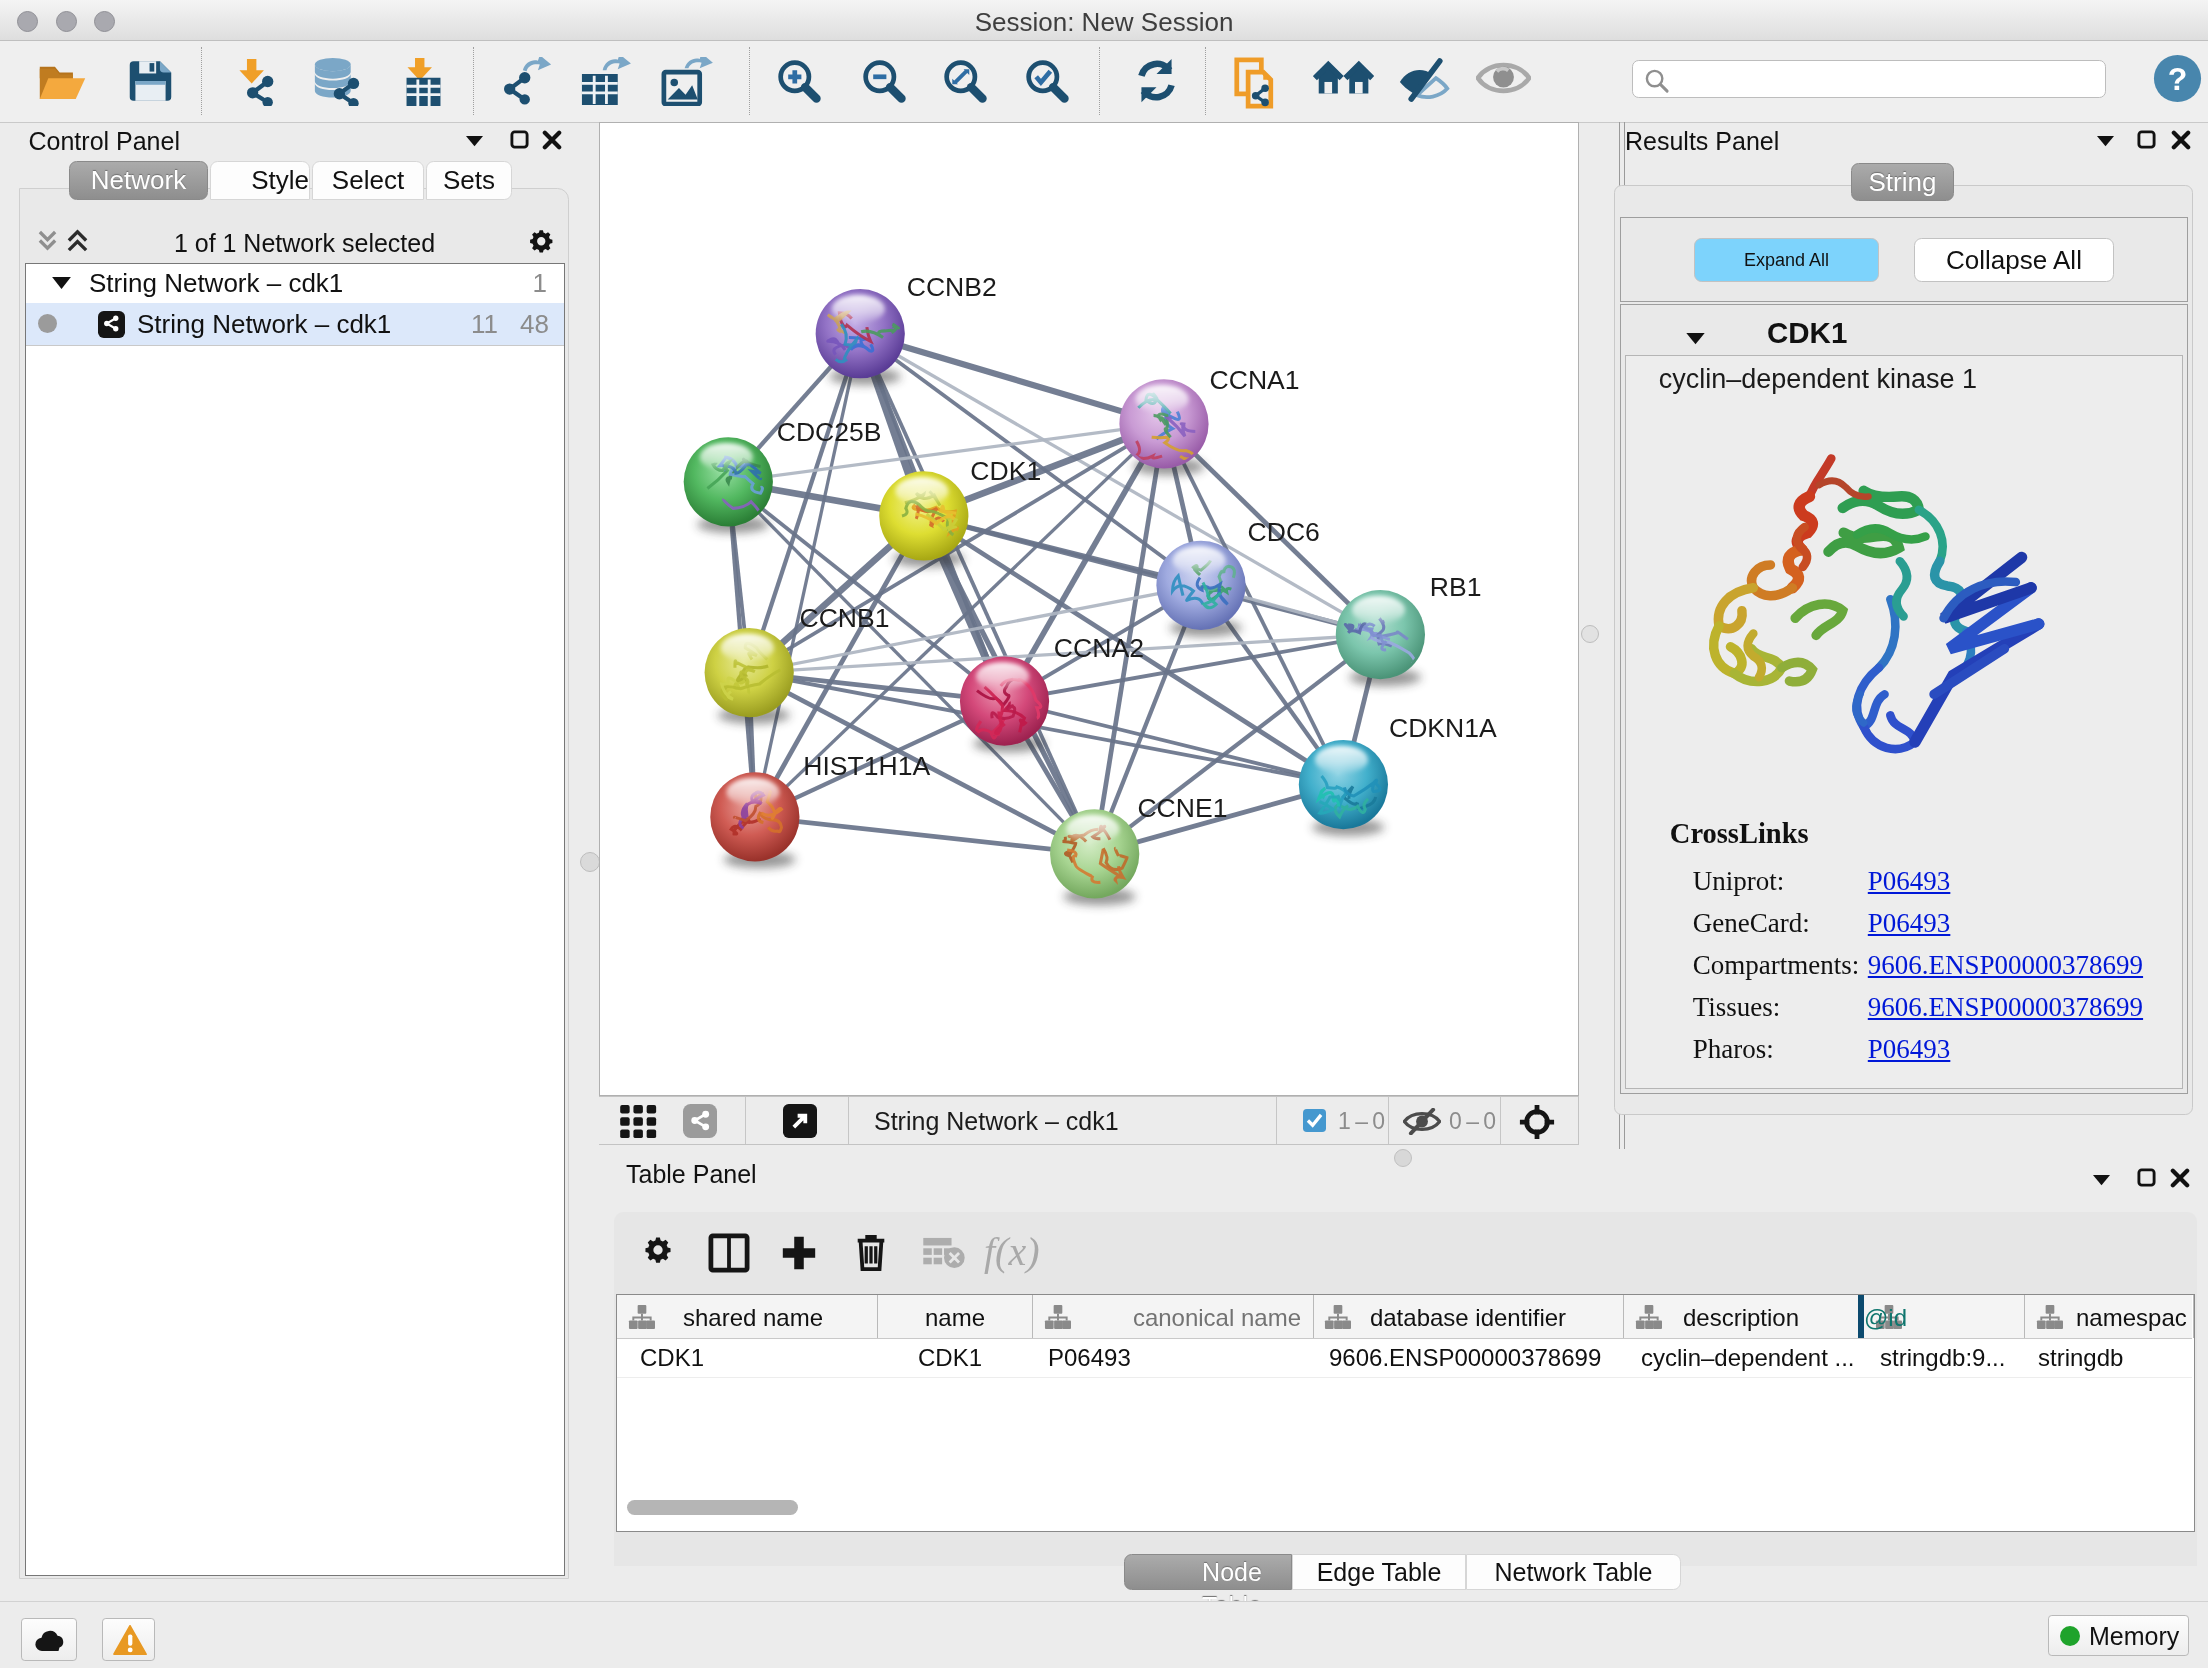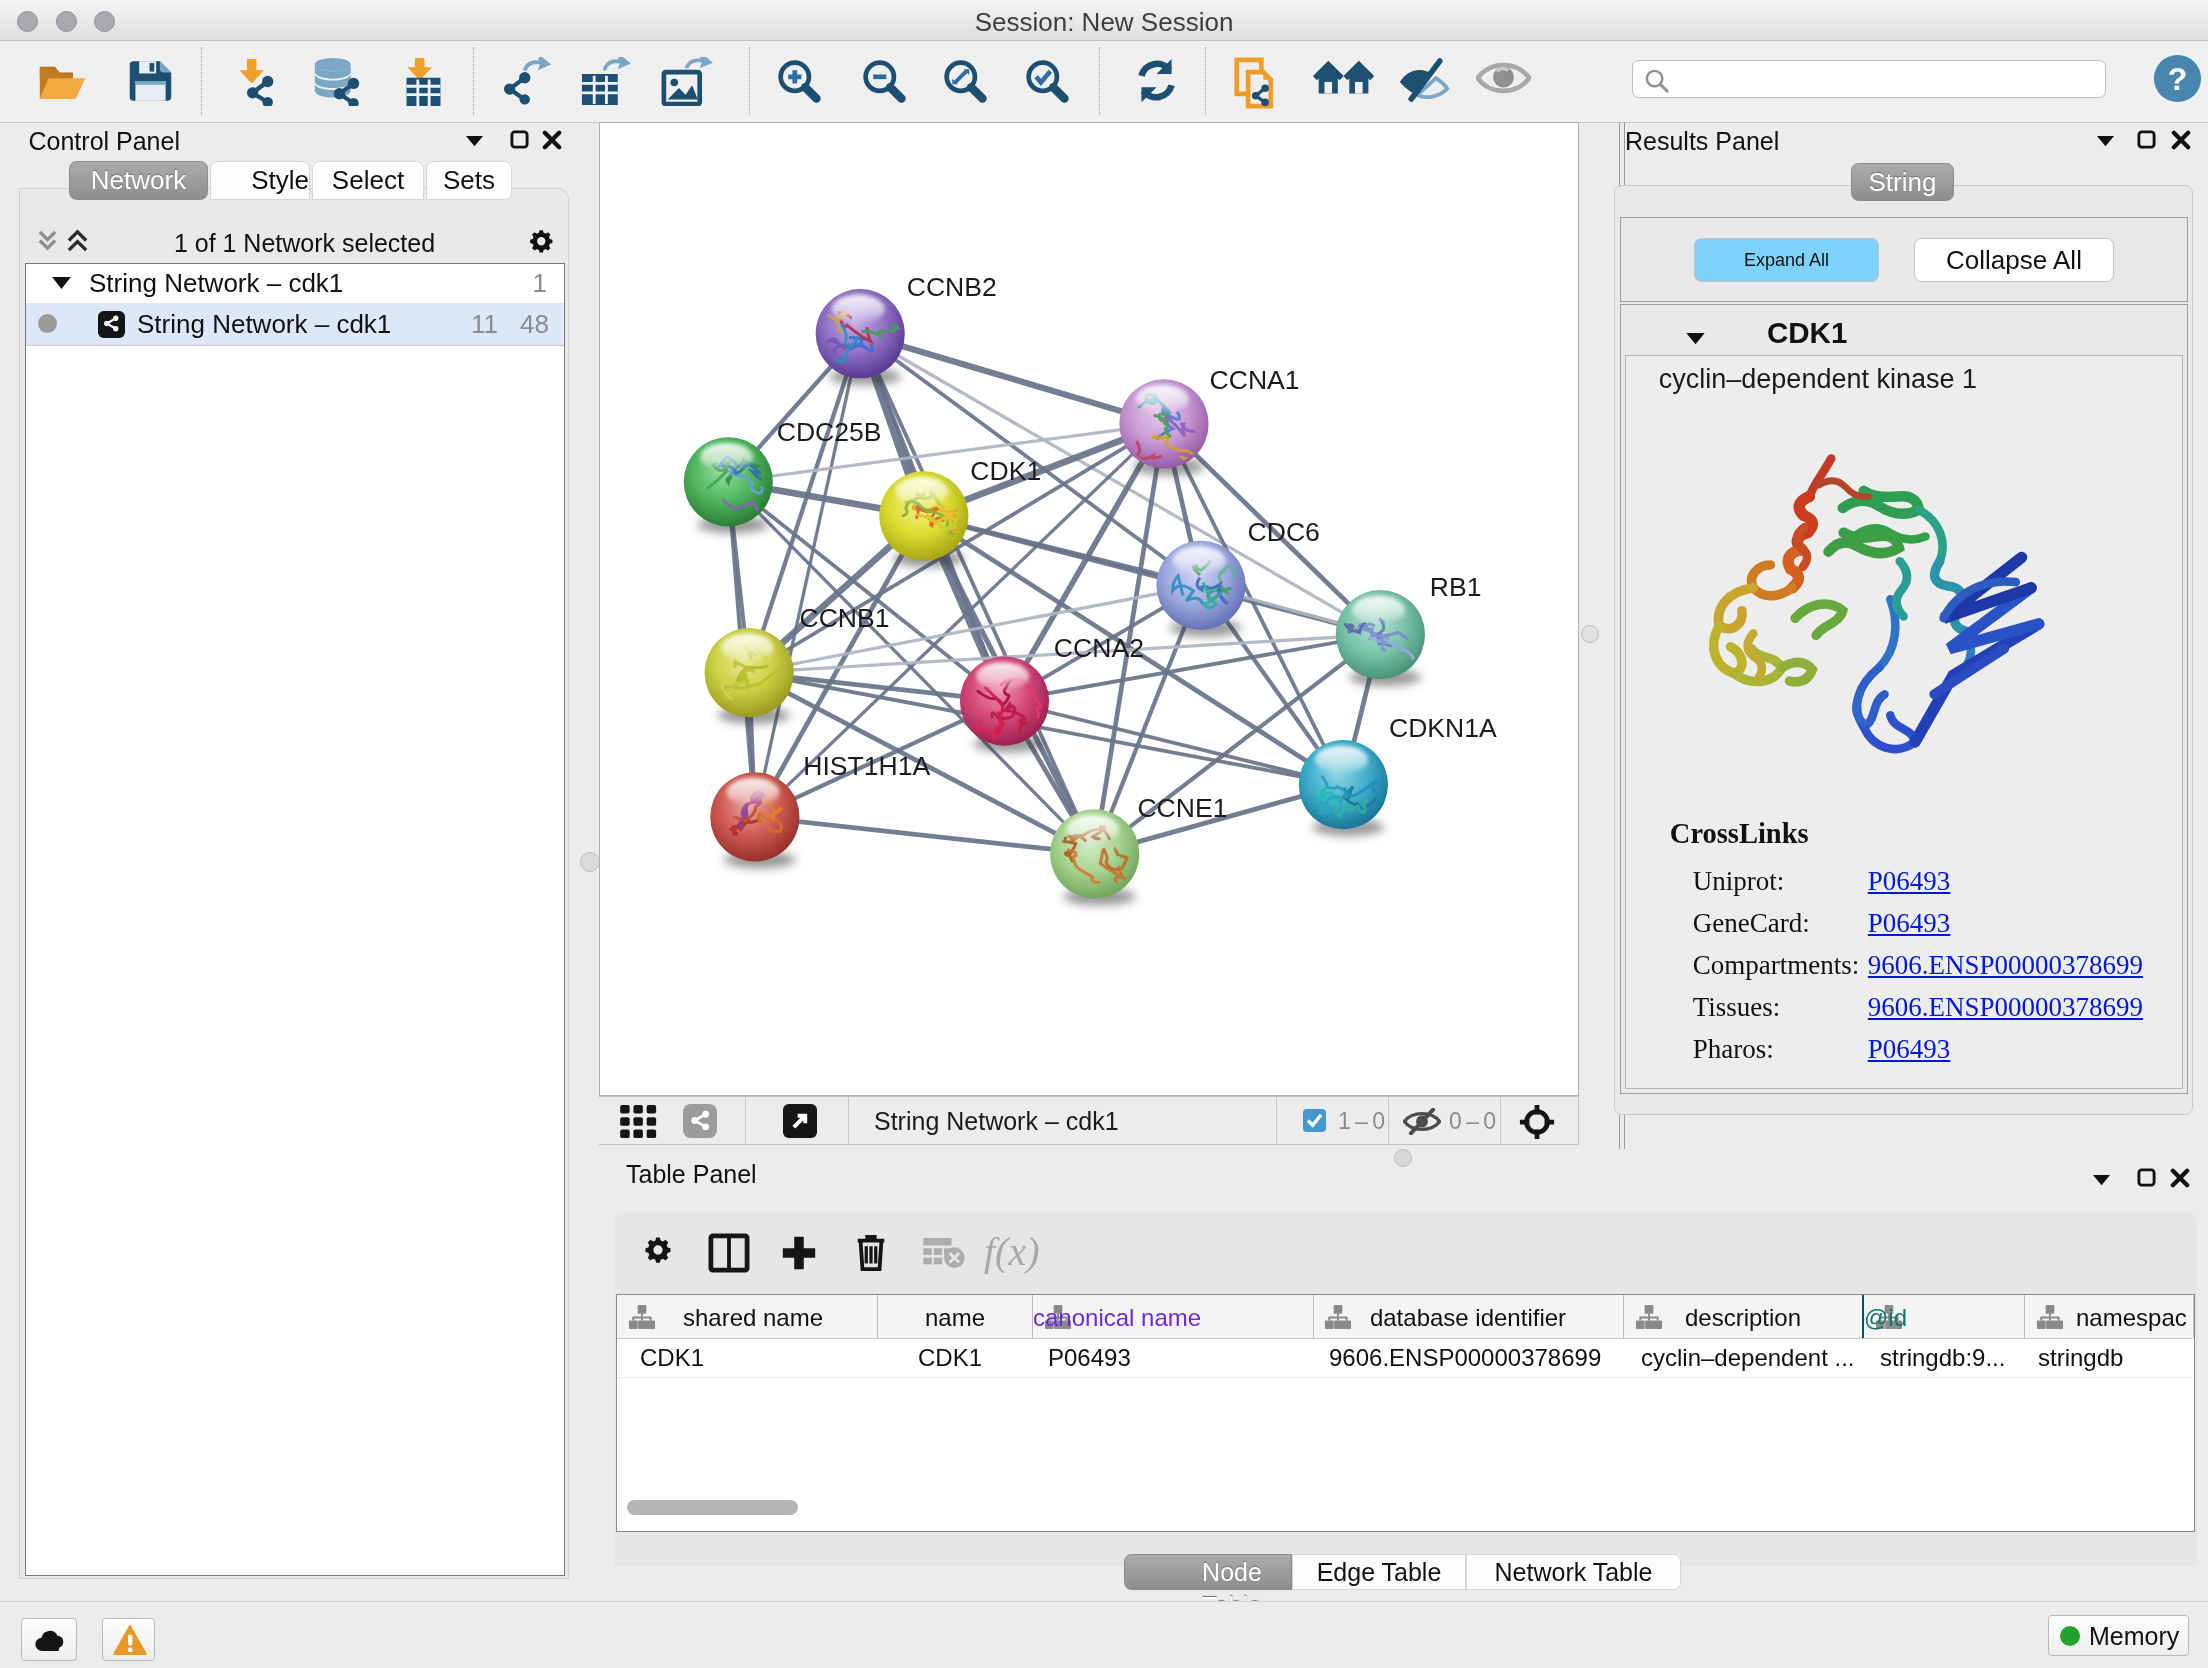--- a/index.html
+++ b/index.html
@@ -719,35 +719,35 @@
         <div class="abs" style="left:416px;top:0;width:281px;height:100%;border-right:1px solid #b9b9b9;box-sizing:border-box;">
           <svg width="27" height="27" viewBox="0 0 28 28" style="position:absolute;top:8.6px;left:11.4px;">
 <g fill="#8a8a8a">
               <rect x="10" y="1" width="9" height="9" rx="1"></rect>
               <rect x="1" y="17" width="9" height="9" rx="1"></rect>
               <rect x="10.5" y="17" width="9" height="9" rx="1"></rect>
               <rect x="19" y="17" width="9" height="9" rx="1"></rect>
             </g>
 <path d="M14.5 10 v4 M5.5 17 v-3 h18 v3 M14.5 14 v3" stroke="#8a8a8a" stroke-width="2" fill="none"></path>
 </svg>
-          <div style="position:absolute;left:0;right:12px;top:8.6px;text-align:left;font-size:24px;color:#6d28d9;">canonical name</div>
+          <div style="position:absolute;left:0;right:12px;top:8.6px;text-align:right;font-size:24px;color:#737373;">canonical name</div>
         </div>
         <div class="abs" style="left:696px;top:0;width:311px;height:100%;border-right:1px solid #b9b9b9;box-sizing:border-box;">
           <svg width="27" height="27" viewBox="0 0 28 28" style="position:absolute;top:8.6px;left:11.4px;">
 <g fill="#8a8a8a">
               <rect x="10" y="1" width="9" height="9" rx="1"></rect>
               <rect x="1" y="17" width="9" height="9" rx="1"></rect>
               <rect x="10.5" y="17" width="9" height="9" rx="1"></rect>
               <rect x="19" y="17" width="9" height="9" rx="1"></rect>
             </g>
 <path d="M14.5 10 v4 M5.5 17 v-3 h18 v3 M14.5 14 v3" stroke="#8a8a8a" stroke-width="2" fill="none"></path>
 </svg>
           <div style="position:absolute;left:0;right:0;top:8.6px;text-align:center;font-size:24px;color:#111;">database identifier</div>
         </div>
-        <div class="abs" style="left:1007px;top:0;width:240px;height:100%;border-right:2px solid #0c4a6e;box-sizing:border-box;">
+        <div class="abs" style="left:1007px;top:0;width:240px;height:100%;border-right:6px solid #0c4a6e;box-sizing:border-box;">
           <svg width="27" height="27" viewBox="0 0 28 28" style="position:absolute;top:8.6px;left:11.4px;">
 <g fill="#8a8a8a">
               <rect x="10" y="1" width="9" height="9" rx="1"></rect>
               <rect x="1" y="17" width="9" height="9" rx="1"></rect>
               <rect x="10.5" y="17" width="9" height="9" rx="1"></rect>
               <rect x="19" y="17" width="9" height="9" rx="1"></rect>
             </g>
 <path d="M14.5 10 v4 M5.5 17 v-3 h18 v3 M14.5 14 v3" stroke="#8a8a8a" stroke-width="2" fill="none"></path>
 </svg>
           <div style="position:absolute;left:0;right:0;top:8.6px;text-align:center;font-size:24px;color:#111;">description</div>

